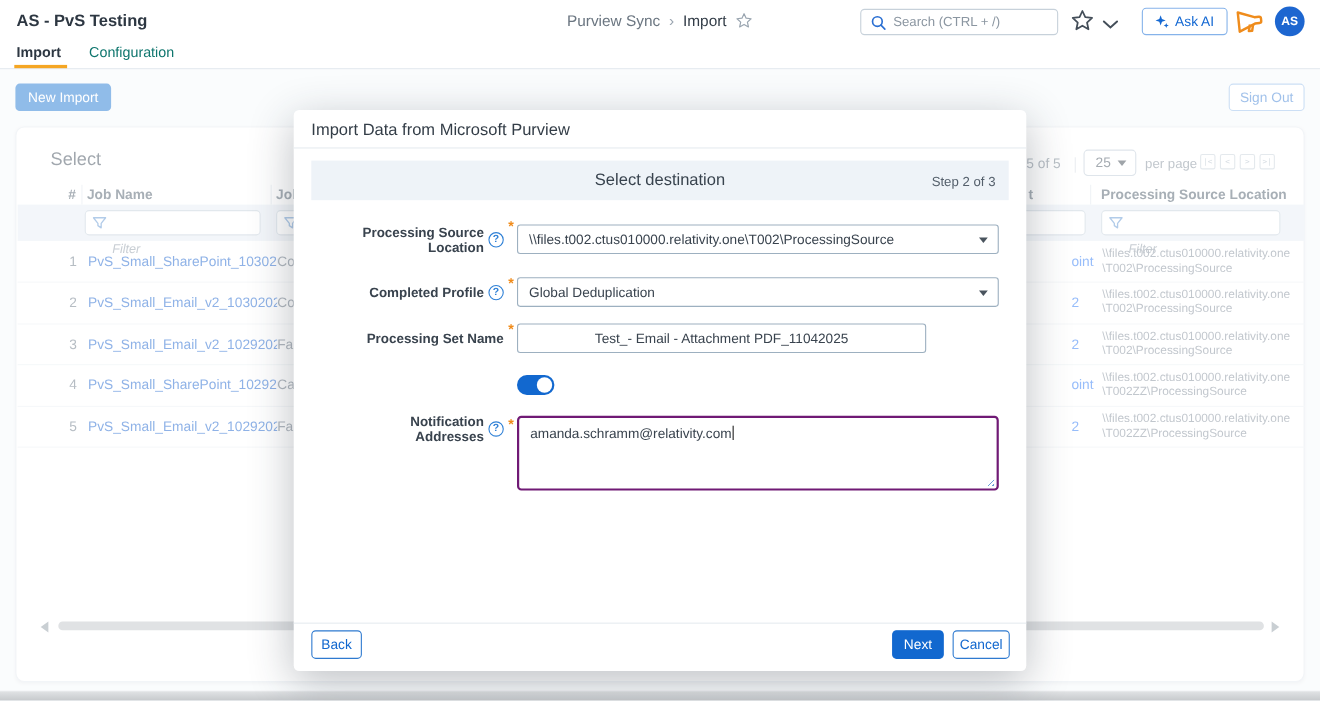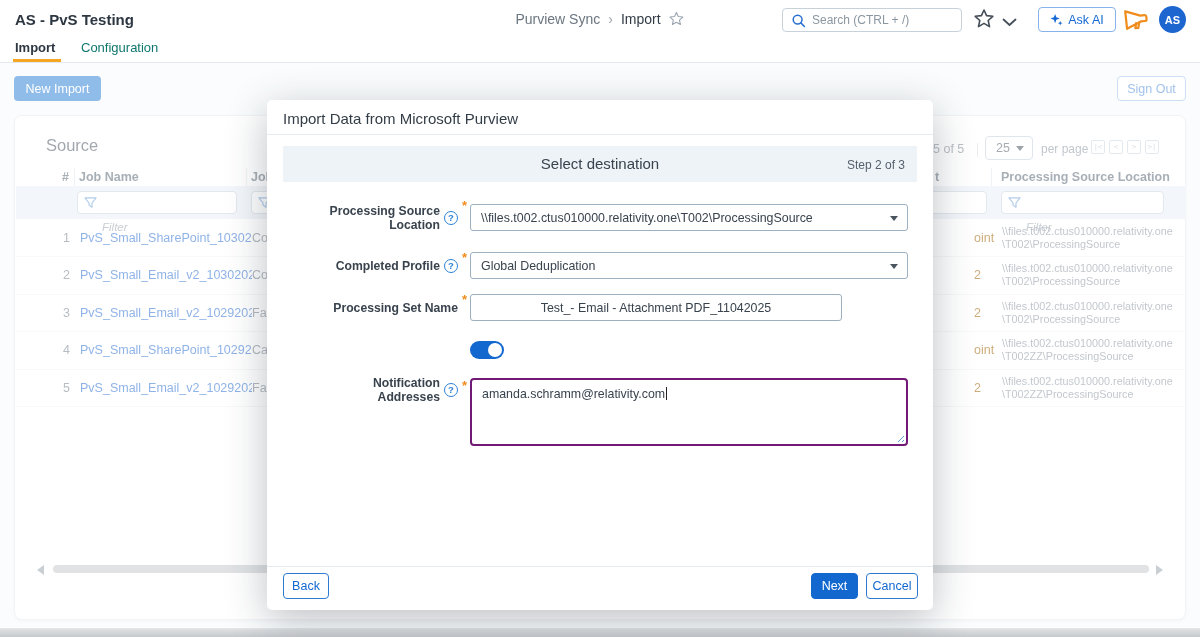--- a/index.html
+++ b/index.html
@@ -49,21 +49,21 @@
   .filter-band { position:absolute; left:1px; top:70px; width:1170px; height:33px; background:#e9eff5; }
   .filter-box { position:absolute; top:75px; height:23px; background:#fff; border:1px solid #c9d4de; border-radius:4px; display:flex; align-items:center; padding:0 6px; gap:5px; }
   .filter-box input { border:none; outline:none; flex:1; min-width:10px; font-size:11.5px; font-style:italic; color:#67727d; font-family:inherit; background:transparent;margin-top:48px; }
   .filter-box input::placeholder { color:#97a2ad; font-style:italic; }
 
   .trow { position:absolute; left:1px; width:1170px; height:38px; border-bottom:1px solid #eef2f6; }
   .cell { position:absolute; top:50%; transform:translateY(-50%); font-size:12.5px; white-space:nowrap; }
   .c-num { left:26px; width:28px; text-align:right; color:#75828f; }
   .c-name { left:64px; width:172px; overflow:hidden; color:#2c6fd2; cursor:pointer; }
   .c-status { left:236px; color:#6f7c89; }
-  .c-mid { left:958px; color:#a16207;text-align:center; }
+  .c-mid { left:958px; color:#3b82f6;text-align:center; }
   .c-src { left:986px; width:178px; font-size:10.8px; line-height:13px; color:#8b95a1; word-break:break-all; white-space:normal; }
 
   .hscroll-thumb { position:absolute; left:38px; top:449px; width:1096px; height:8px; background:#c4c8cc; border-radius:4px; cursor:pointer; }
   .arr { position:absolute; width:0; height:0; cursor:pointer; }
   .arr-left { left:22px; top:449px; border-top:5px solid transparent; border-bottom:5px solid transparent; border-right:7px solid #9aa4ad; }
   .arr-right { left:1141px; top:449px; border-top:5px solid transparent; border-bottom:5px solid transparent; border-left:7px solid #9aa4ad; }
 
   
   .dim { position:absolute; left:0; top:63px; width:1200px; height:574px; background:rgba(255,255,255,.47); z-index:50; }
   .bottom-strip { position:absolute; left:0; bottom:0; width:1200px; height:9px; background:linear-gradient(#dfe1e3,#c6c9cc); border-top:1px solid #e4e6e8; z-index:60; }
@@ -158,21 +158,21 @@
 
   <div class="tabbar">
     <div class="tab tab-active">Import</div>
     <div class="tab tab-inactive">Configuration</div>
   </div>
 
   <button class="btn-new-import">New Import</button>
   <button class="btn-sign-out">Sign Out</button>
 
   <div class="card">
-    <div class="card-title">Source</div>
+    <div class="card-title">Select</div>
 
     <div class="pg-range">5 of 5</div>
     <div class="pg-divider"></div>
     <div class="pg-size">
       <span>25</span>
       <span class="caret"></span>
     </div>
     <div class="pg-label">per page</div>
     <div class="pager">
       <button class="pager-btn">|&lt;</button>

